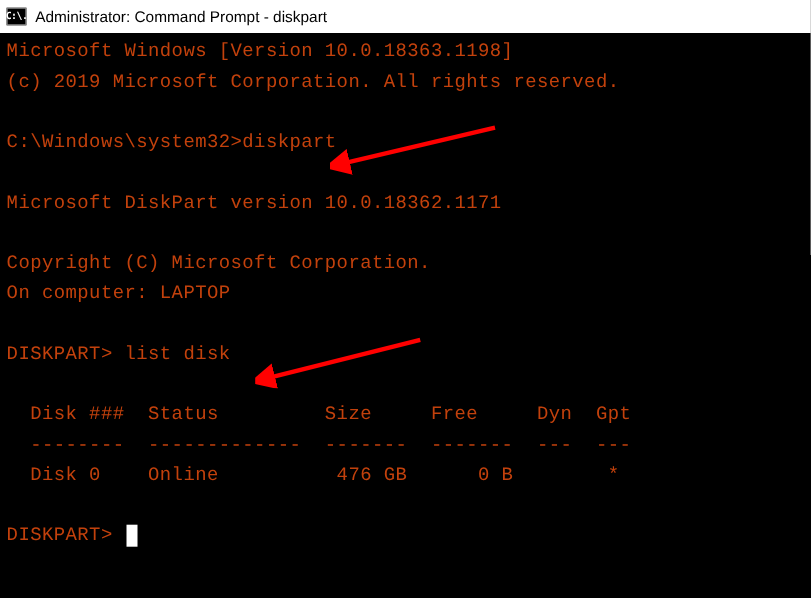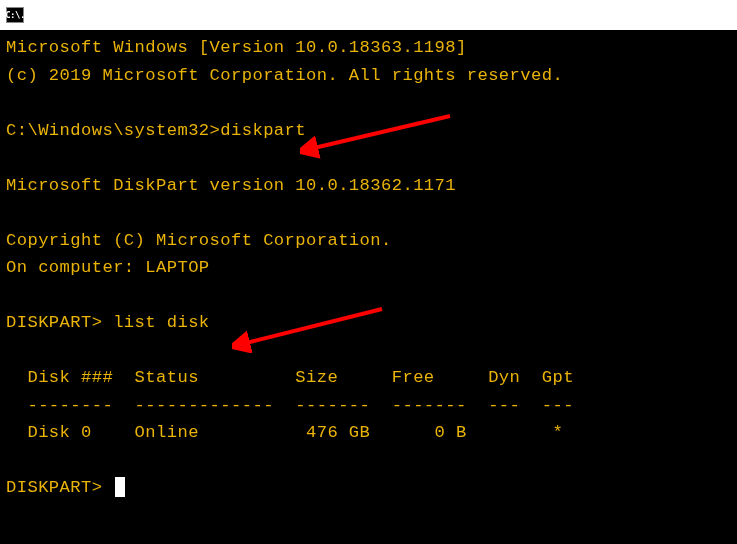--- a/index.html
+++ b/index.html
@@ -32,21 +32,21 @@
     }
     .titlebar-icon-text {
       color: #fff;
       font-family: 'Consolas', monospace;
       font-size: 9px;
       font-weight: bold;
       letter-spacing: -0.5px;
     }
     .terminal {
       background: #000;
-      color: #eab308;
+      color: #c2410c;
       width: 100%;
       height: calc(100% - 30px);
       padding: 4px 6px;
       font-size: 17.2px;
       line-height: 1.6;
       white-space: pre;
       position: relative;
       letter-spacing: 0.4px;
     }
     .cursor {
@@ -63,20 +63,21 @@
     }
   </style>
 </head>
 <body>
 
 <div class="window">
   <div class="titlebar">
     <span class="titlebar-icon">
       <span class="titlebar-icon-text">C:\.</span>
     </span>
+    <span>Administrator: Command Prompt - diskpart</span>
   </div>
   <div class="terminal"><span>Microsoft Windows [Version 10.0.18363.1198]</span>
 <span>(c) 2019 Microsoft Corporation. All rights reserved.</span>
 
 <span>C:\Windows\system32&gt;</span><span>diskpart</span>
 
 <span>Microsoft DiskPart version 10.0.18362.1171</span>
 
 <span>Copyright (C) Microsoft Corporation.</span>
 <span>On computer: LAPTOP</span>

